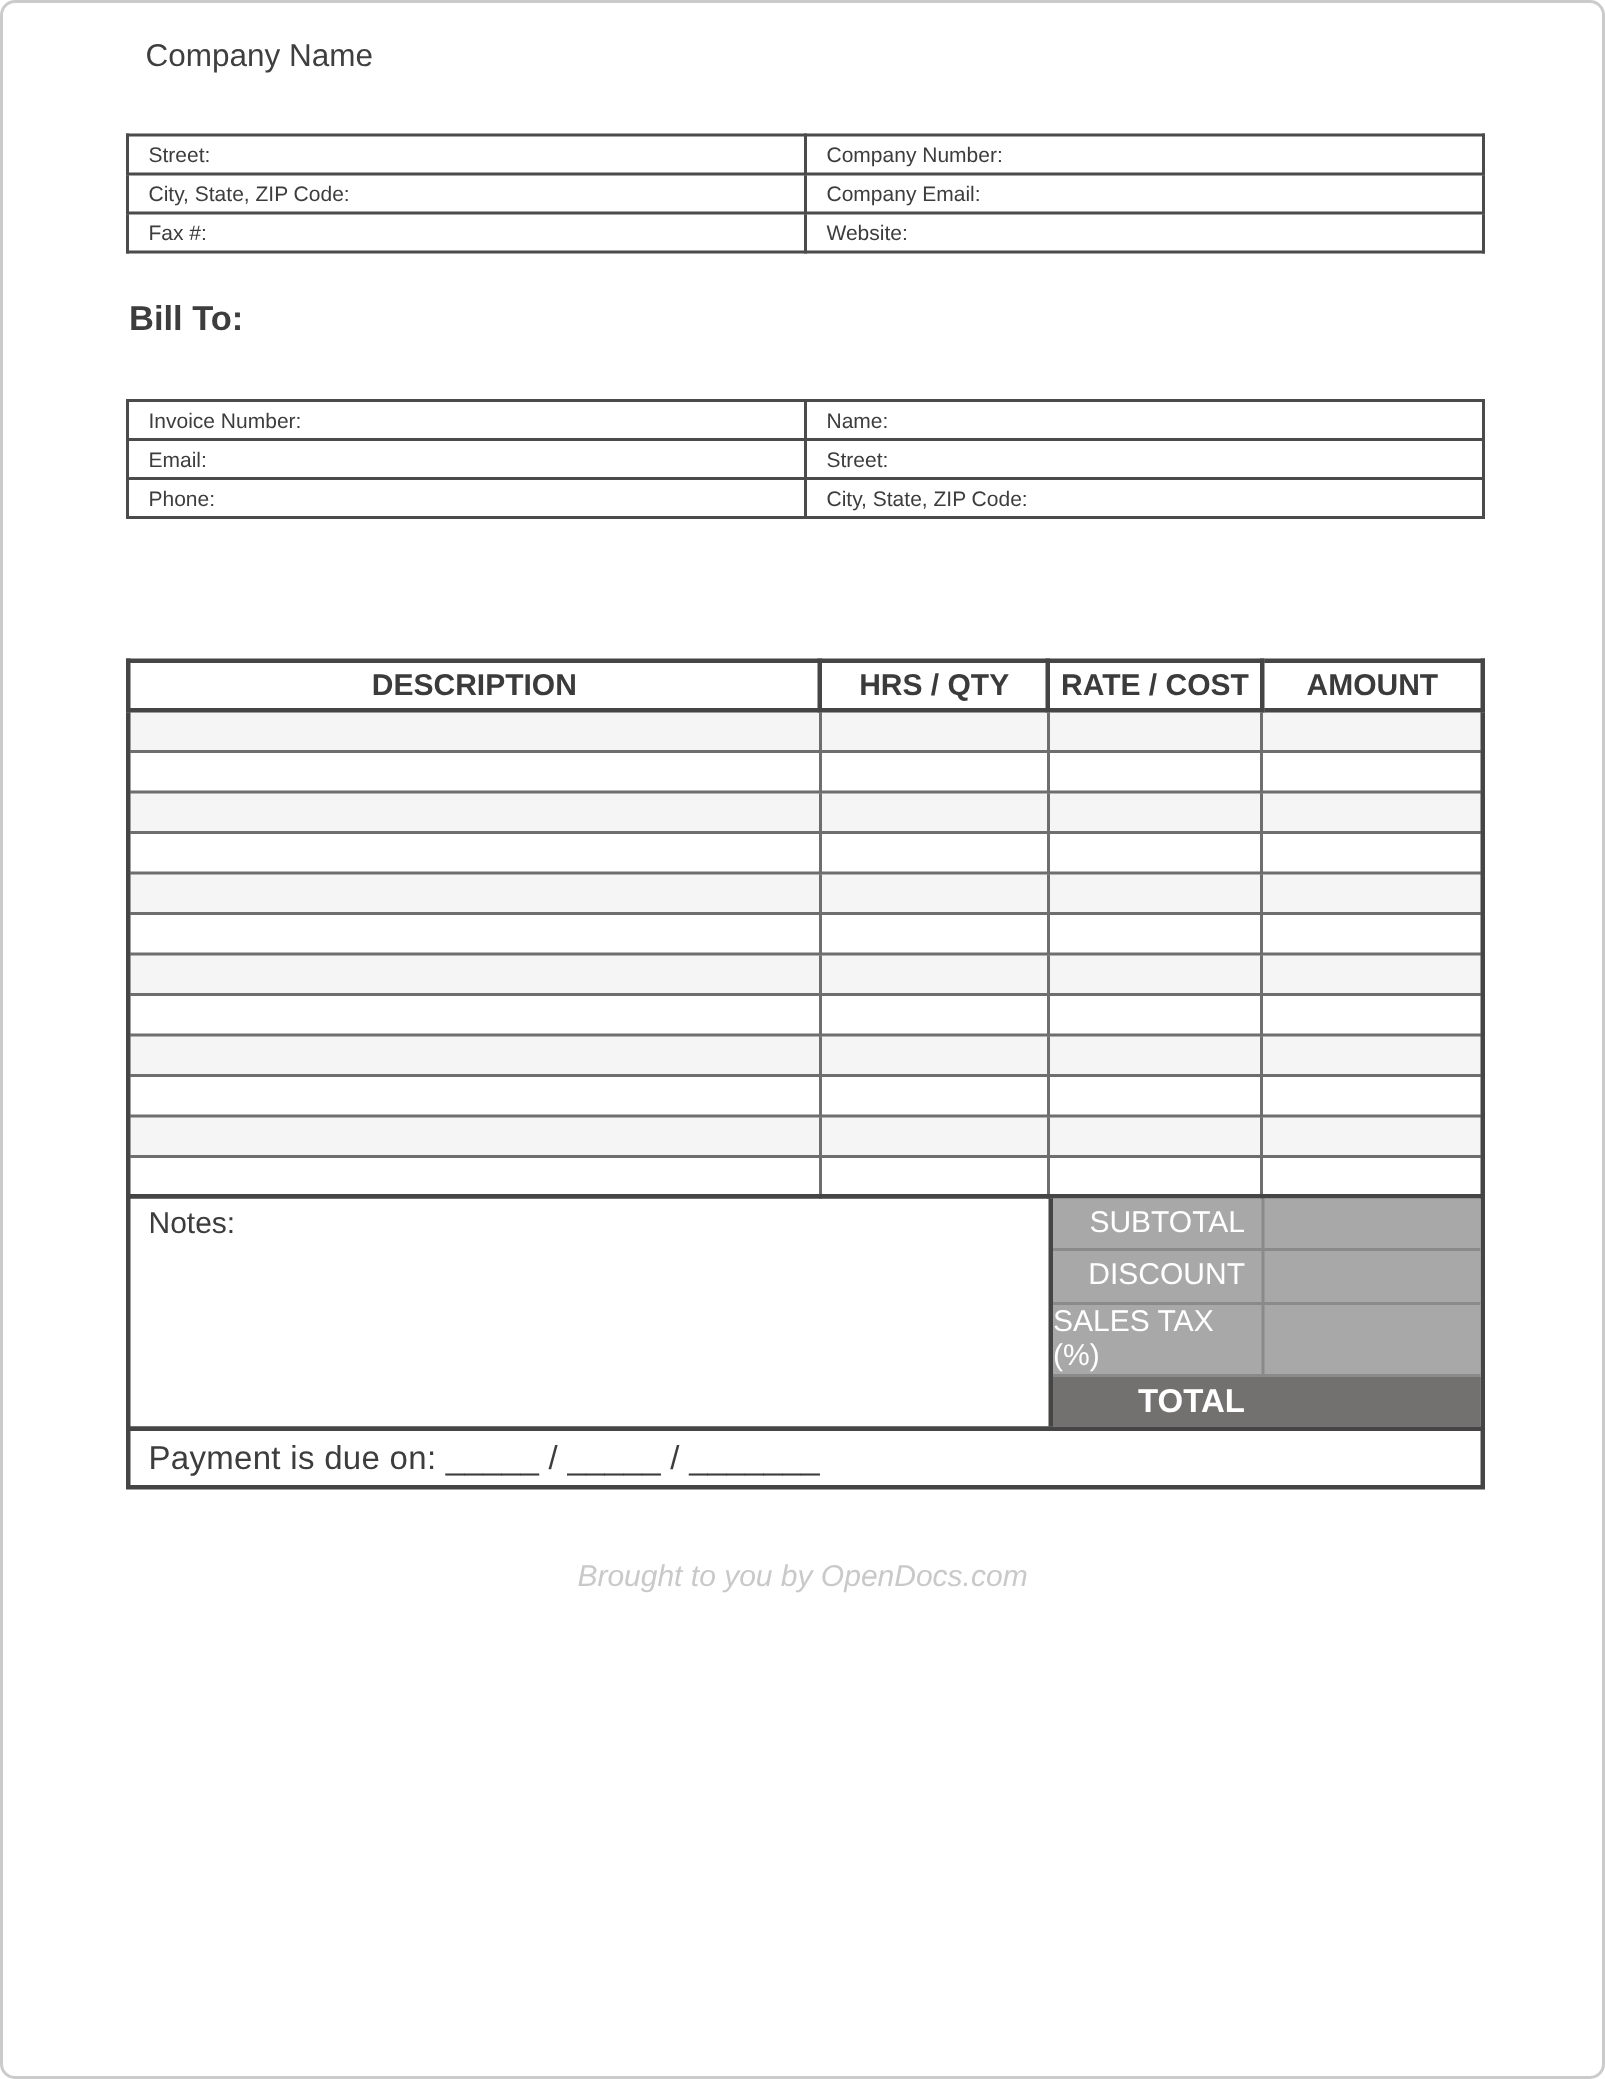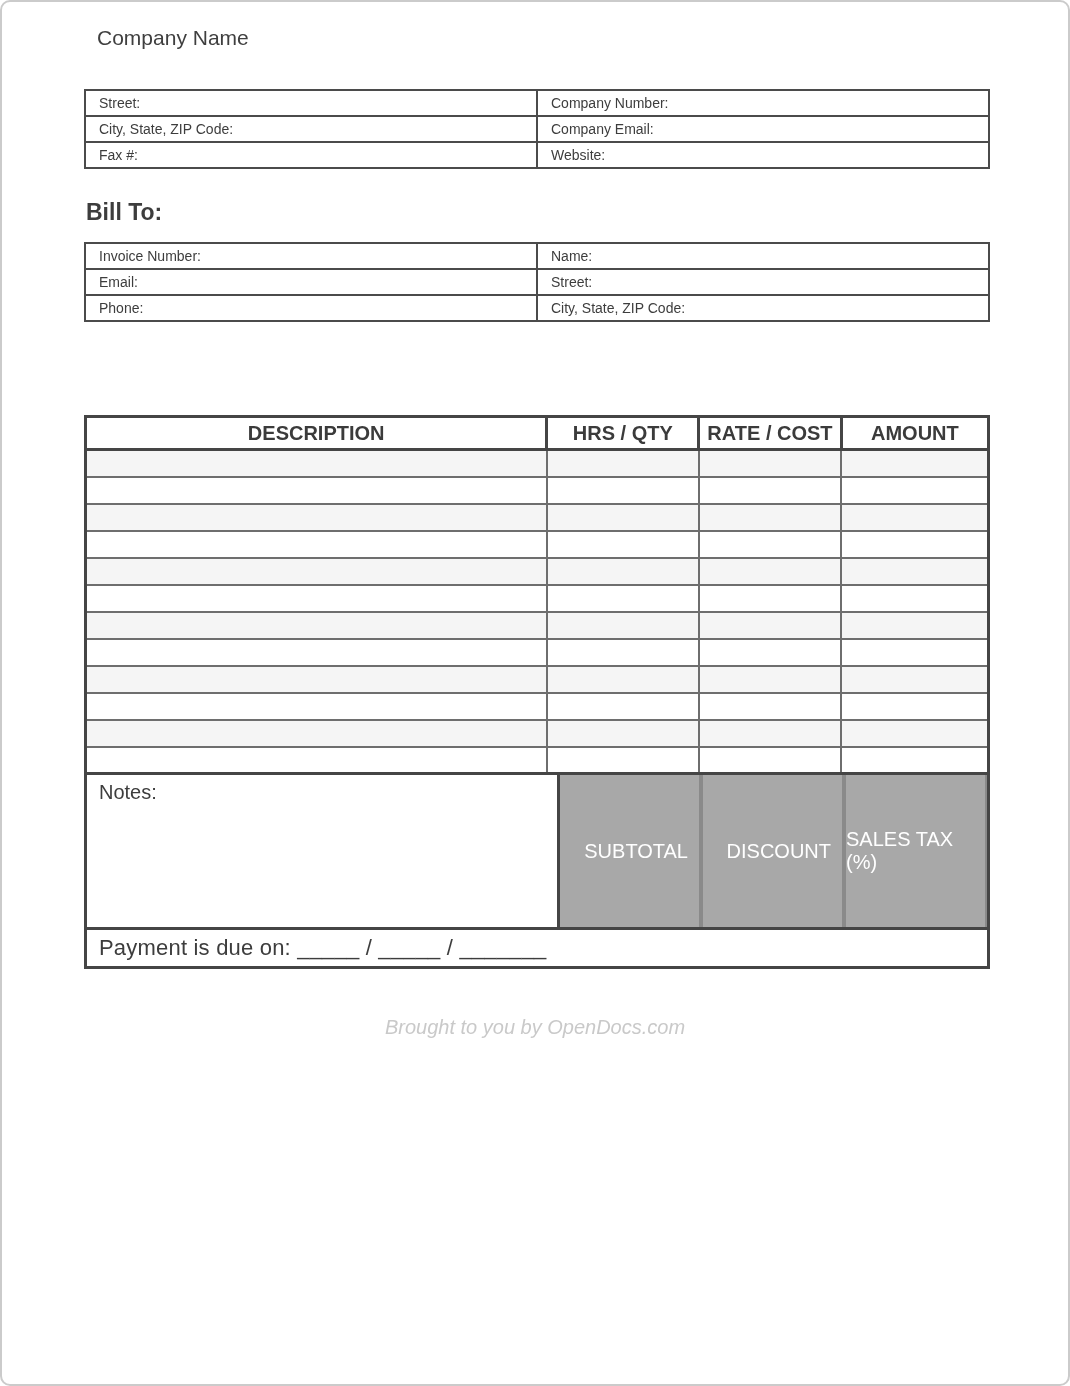--- a/index.html
+++ b/index.html
@@ -39,21 +39,21 @@
   table.info td {
     border:2px solid #4b4b4b;
     height:26px;
     font-size:14px;
     padding:0 0 0 13px;
     vertical-align:middle;
     width:50%;
     color:#3d3d3d;
   }
   .company-table { margin-top:39px; }
-  .billto-table  { margin-top:16px; }
+  .billto-table  { margin-top:40px; }
 
   .bill-to-heading {
     margin:30px 0 0 2px;
     font-size:23px;
     font-weight:bold;
     color:#3d3d3d;
   }
 
   
   table.items { border-collapse:collapse; width:906px; table-layout:fixed; margin-top:93px; border:3px solid #454545; }
@@ -87,21 +87,21 @@
     width:615px;
     border-right:3px solid #454545;
     padding:6px 12px;
     font-size:20px;
     color:#3d3d3d;
   }
   .summary {
     flex:1;
     background:#8a8a8a;
     display:flex;
-    flex-direction:row;
+    flex-direction:column;
     gap:2px;
   }
   .summary-row { display:flex; gap:2px; flex:1; }
   .summary-label {
     width:139px;
     background:#a8a8a8;
     color:#ffffff;
     font-size:20px;
     display:flex;
     align-items:center;
@@ -282,20 +282,24 @@
           <div class="summary-value"></div>
         </div>
         <div class="summary-row">
           <div class="summary-label">DISCOUNT</div>
           <div class="summary-value"></div>
         </div>
         <div class="summary-row">
           <div class="summary-label">SALES TAX (%)</div>
           <div class="summary-value"></div>
         </div>
+        <div class="summary-row total">
+          <div class="summary-label">TOTAL</div>
+          <div class="summary-value"></div>
+        </div>
       </div>
     </div>
 
     <div class="payment-row">
       <span>Payment is due on: _____ / _____ / _______</span>
     </div>
 
     <div class="footer">Brought to you by OpenDocs.com</div>
 
   </div>

